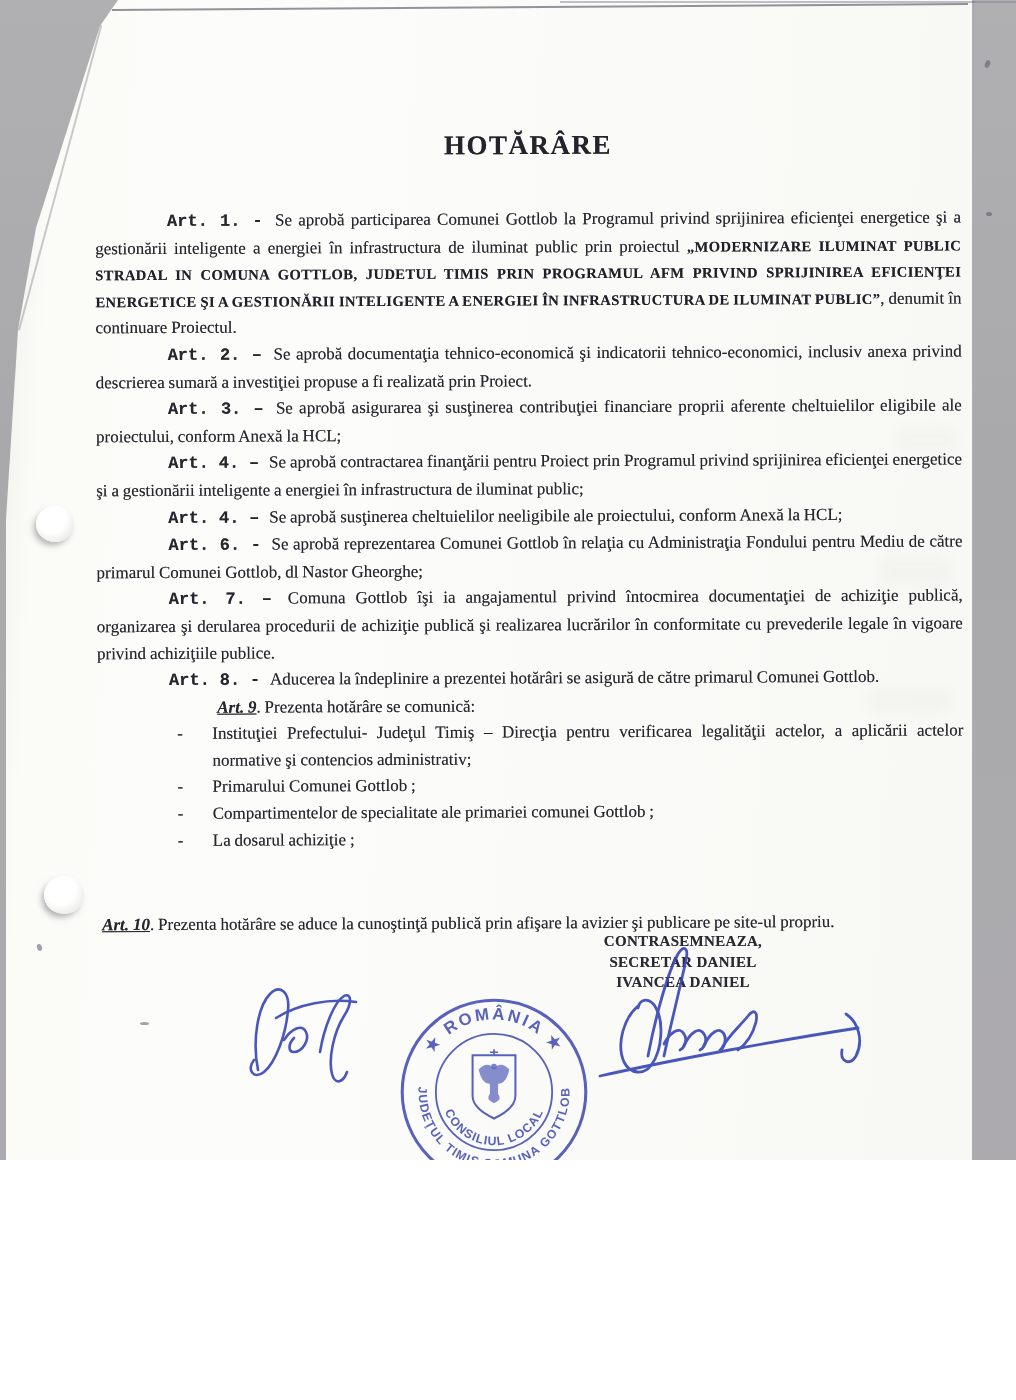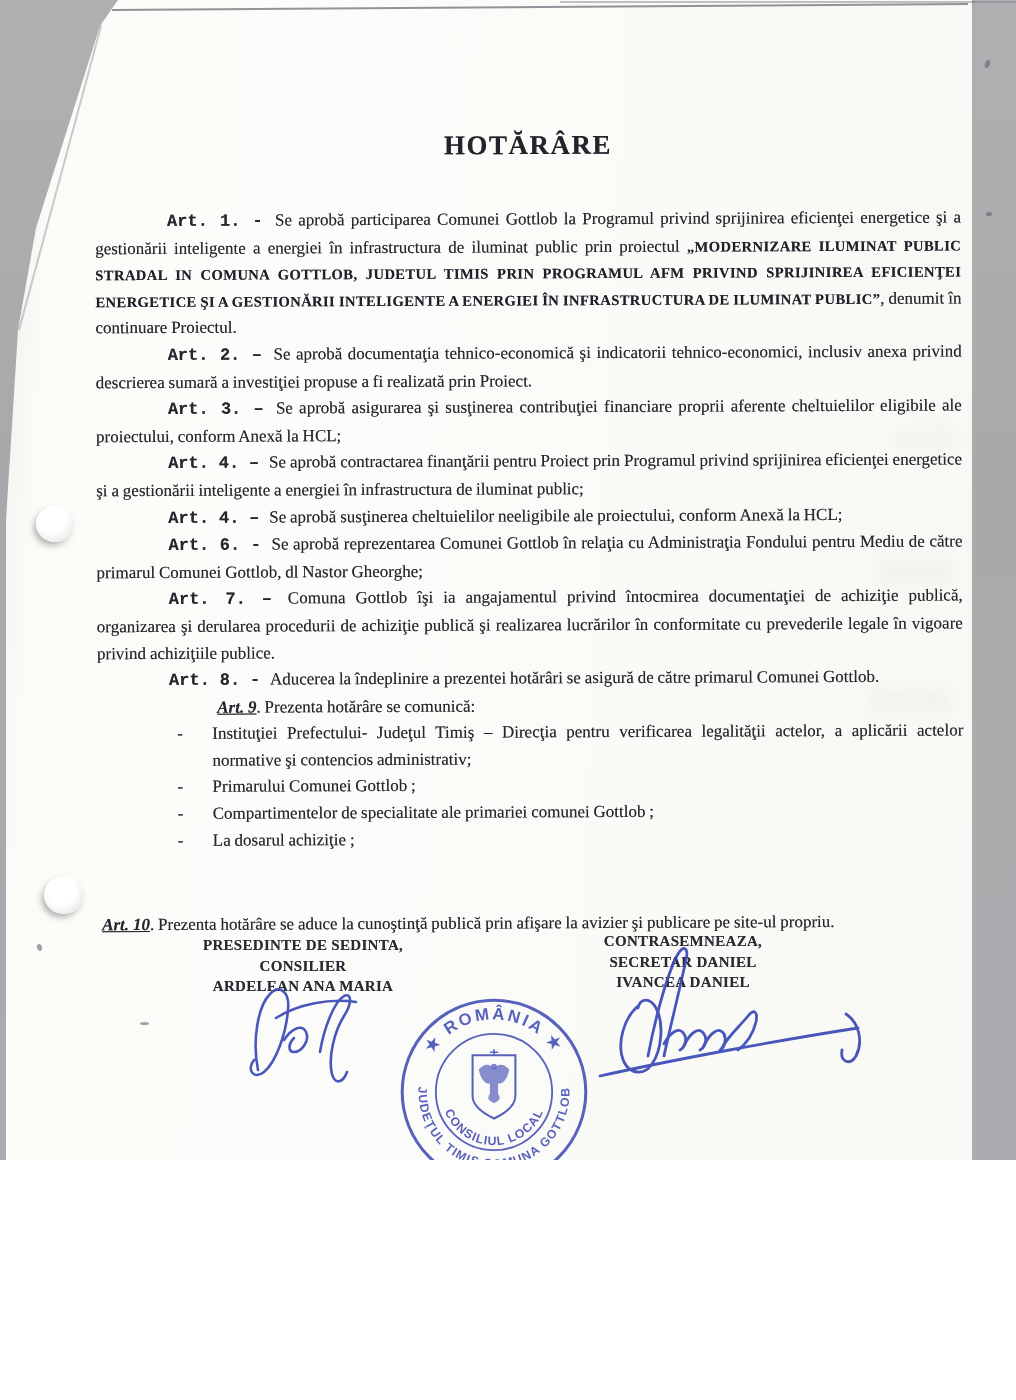--- a/index.html
+++ b/index.html
@@ -84,25 +84,20 @@
     <div class="bullets">
       <div class="bullet"><span class="dash">-</span><span>Instituţiei Prefectului- Judeţul Timiş – Direcţia pentru verificarea legalităţii actelor, a aplicării actelor normative şi contencios administrativ;</span></div>
       <div class="bullet"><span class="dash">-</span><span>Primarului Comunei Gottlob ;</span></div>
       <div class="bullet"><span class="dash">-</span><span>Compartimentelor de specialitate ale primariei comunei Gottlob ;</span></div>
       <div class="bullet"><span class="dash">-</span><span>La dosarul achiziţie ;</span></div>
     </div>
 
     <p class="art10"><span class="lbl-iu">Art. 10</span><span>. Prezenta hotărâre se aduce la cunoştinţă publică prin afişare la avizier şi publicare pe site-ul propriu.</span></p>
   </div>
 
-  <div class="sigblock sig-left">
-    <div>PRESEDINTE DE SEDINTA,</div>
-    <div>CONSILIER</div>
-    <div>ARDELEAN ANA MARIA</div>
-  </div>
   <div class="sigblock sig-right">
     <div>CONTRASEMNEAZA,</div>
     <div>SECRETAR DANIEL</div>
     <div>IVANCEA DANIEL</div>
   </div>
 
   <svg class="stamp" viewBox="-100 -100 200 200">
     <defs>
       <path id="arcTop" d="M -68.6 -18.4 A 71 71 0 0 1 68.6 -18.4"></path>
       <path id="arcMid" d="M -73.7 -6.4 A 74 74 0 1 0 73.7 -6.4"></path>

